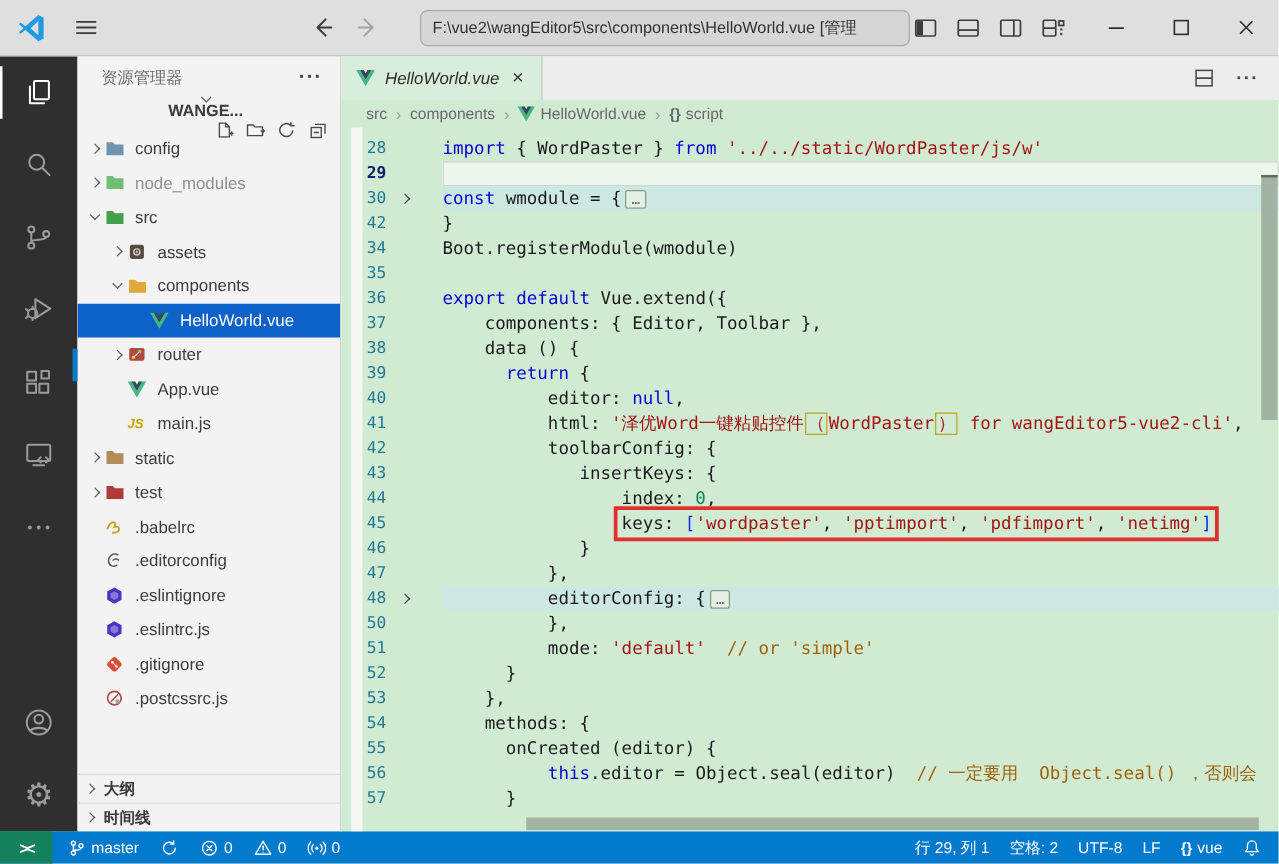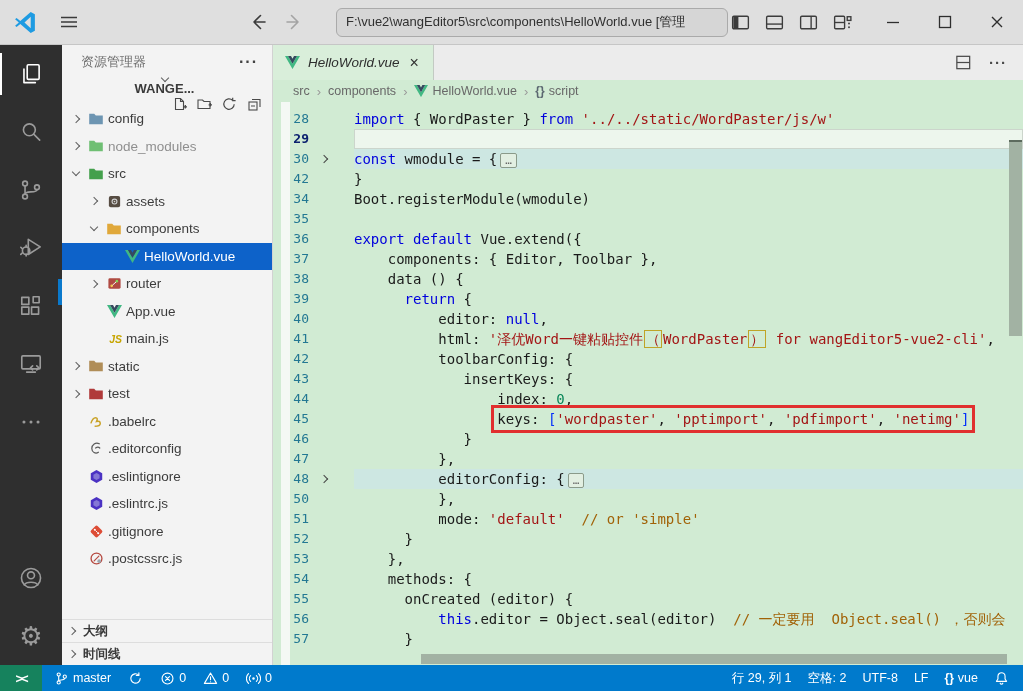--- a/index.html
+++ b/index.html
@@ -32,21 +32,21 @@
   
   .sidebar { width:211px; background:#f3f3f3; border-right:1px solid #d2d2d2; display:flex; flex-direction:column; }
   .sb-title { height:33px; display:flex; align-items:center; padding:0 14px 0 19px; font-size:13px; color:#6d6d6d; }
   .sb-title-menu { margin-left:auto; color:#424242; font-size:16px; letter-spacing:1px; font-weight:bold; }
   .sb-section { height:27px; display:flex; align-items:center; padding:0 10px 0 5px; font-weight:bold; font-size:13px; color:#3a3a3a;flex-direction:column; }
   .sb-actions { margin-left:auto; display:flex; gap:9px; color:#4a4a4a; }
   .sb-actions span { display:flex; }
   .tree { overflow:hidden; }
   .row { height:27.5px; display:flex; align-items:center; font-size:13.5px; color:#3c3c3c; }
   .row .cv { width:17px; display:flex; justify-content:center; flex:none; }
-  .row .ic { width:20px; display:flex; justify-content:flex-end; align-items:center; flex:none; }
+  .row .ic { width:20px; display:flex; justify-content:flex-start; align-items:center; flex:none; }
   .row .lb { margin-left:4px; white-space:nowrap; }
   .row.sel { background:#0d62c9; color:#fff; }
   .row.dim .lb { color:#8f8f8f; }
   .js-badge { font-weight:bold; font-size:10.5px; color:#c7a500; font-style:italic; }
   .chev-r,.chev-d { width:6px; height:6px; border-right:1.5px solid #5f5f5f; border-bottom:1.5px solid #5f5f5f; display:inline-block; }
   .chev-r { transform:rotate(-45deg); }
   .chev-d { transform:rotate(45deg); margin-top:-3px; }
   .sb-foot { margin-top:auto;text-align:right; }
   .sb-foot-row { height:23px; border-top:1px solid #ddd; display:flex; align-items:center; padding-left:7px; gap:8px; font-size:12.5px; font-weight:bold; color:#3a3a3a; }
 

